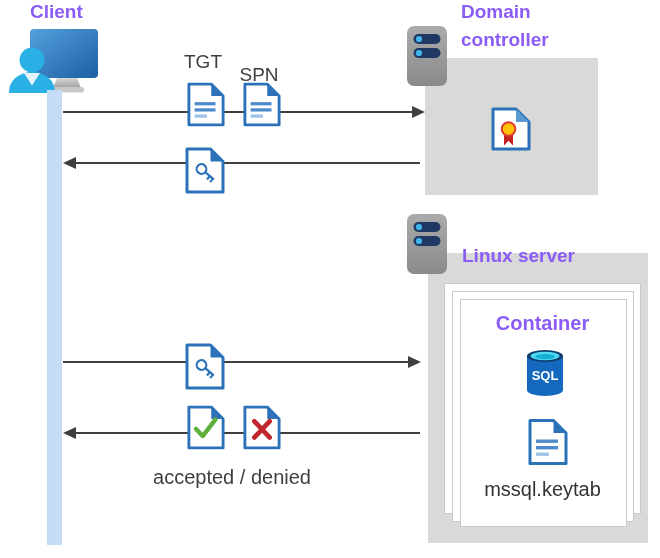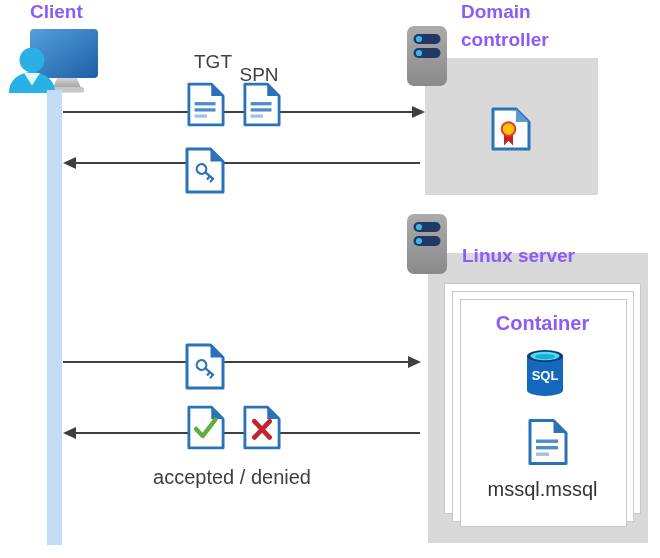--- a/index.html
+++ b/index.html
@@ -113,23 +113,23 @@
   <div class="abs" style="left:528px;top:417px;">
     <svg width="40" height="50" viewBox="0 0 40 47">
       <path d="M2 2 H25.5 L38 14.5 V45 H2 Z" fill="#fff" stroke="#2b72b9" stroke-width="3" stroke-linejoin="round"></path>
       <path d="M25.5 2 V14.5 H38 Z" fill="#2b72b9"></path>
       <rect x="8" y="21" width="22" height="3.4" fill="#4e8bcb"></rect>
       <rect x="8" y="27.5" width="22" height="3.4" fill="#4e8bcb"></rect>
       <rect x="8" y="34" width="13" height="3.4" fill="#9dc3e6"></rect>
     </svg>
   </div>
 
-  <div class="abs centered" style="left:460px;top:478px;width:165px;font-size:20px;color:#333;">mssql.mssql</div>
-
-  <div class="abs flow-label centered" style="left:178px;top:51px;width:50px;margin-left:10px;">TGT</div>
+  <div class="abs centered" style="left:460px;top:478px;width:165px;font-size:20px;color:#333;">mssql.keytab</div>
+
+  <div class="abs flow-label centered" style="left:178px;top:51px;width:50px;">TGT</div>
   <div class="abs flow-label centered" style="left:234px;top:64px;width:50px;">SPN</div>
 
   <div class="abs h-line" style="left:63px;top:111px;width:350px;"></div>
   <div class="abs arrow-right" style="left:412px;top:106px;"></div>
 
   <div class="abs" style="left:187px;top:82px;">
     <svg width="38" height="45" viewBox="0 0 40 47">
       <path d="M2 2 H25.5 L38 14.5 V45 H2 Z" fill="#fff" stroke="#2b72b9" stroke-width="3" stroke-linejoin="round"></path>
       <path d="M25.5 2 V14.5 H38 Z" fill="#2b72b9"></path>
       <rect x="8" y="21" width="22" height="3.4" fill="#4e8bcb"></rect>

